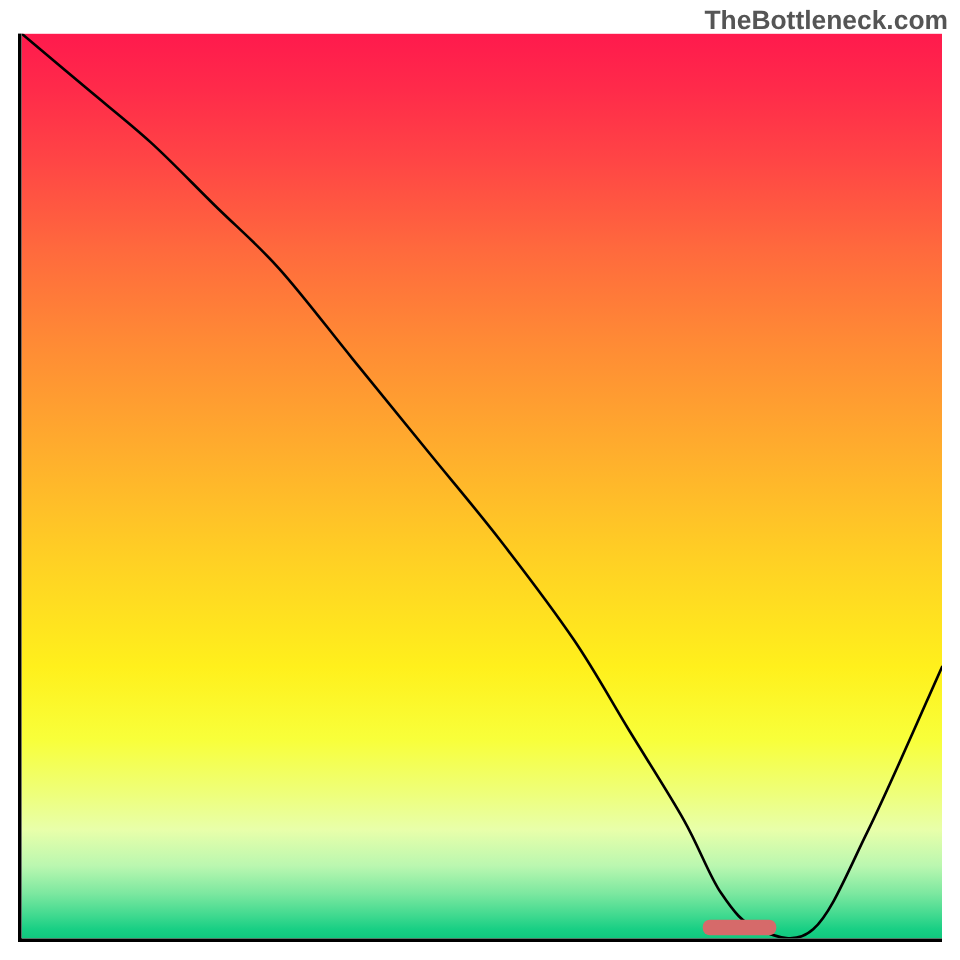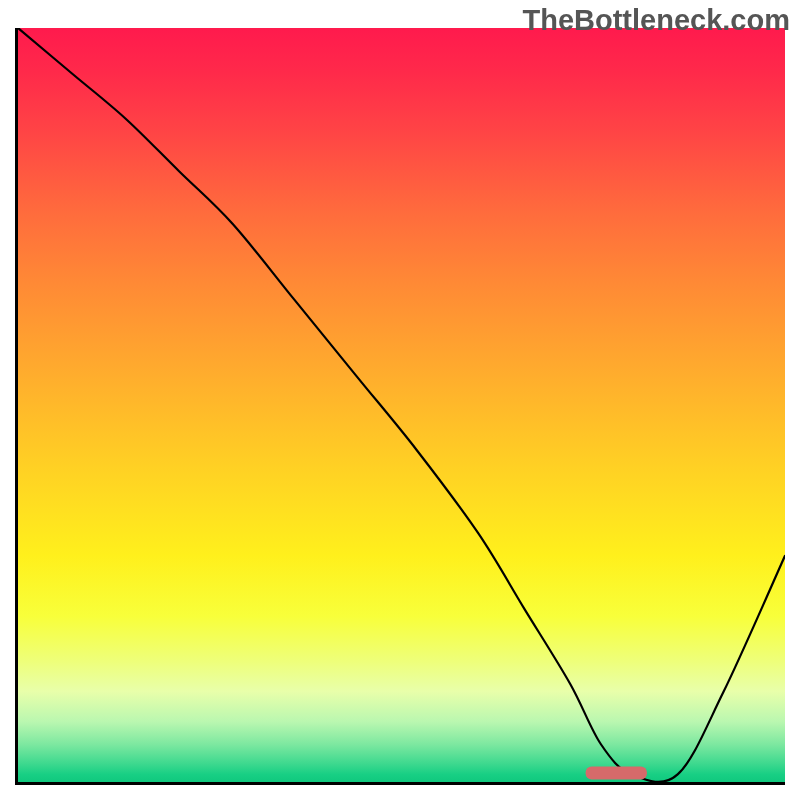--- a/index.html
+++ b/index.html
@@ -7,21 +7,21 @@
   .chart-container {
     position: relative;
     width: 800px;
     height: 800px;
   }
   .watermark {
     position: absolute;
     top: 4px;
     right: 10px;
     font-family: Arial, sans-serif;
-    font-size: 29px;
+    font-size: 22px;
     font-weight: bold;
     color: #555;
     z-index: 10;
   }
   .plot-area {
     position: absolute;
     left: 15px;
     top: 28px;
     width: 770px;
     height: 757px;

